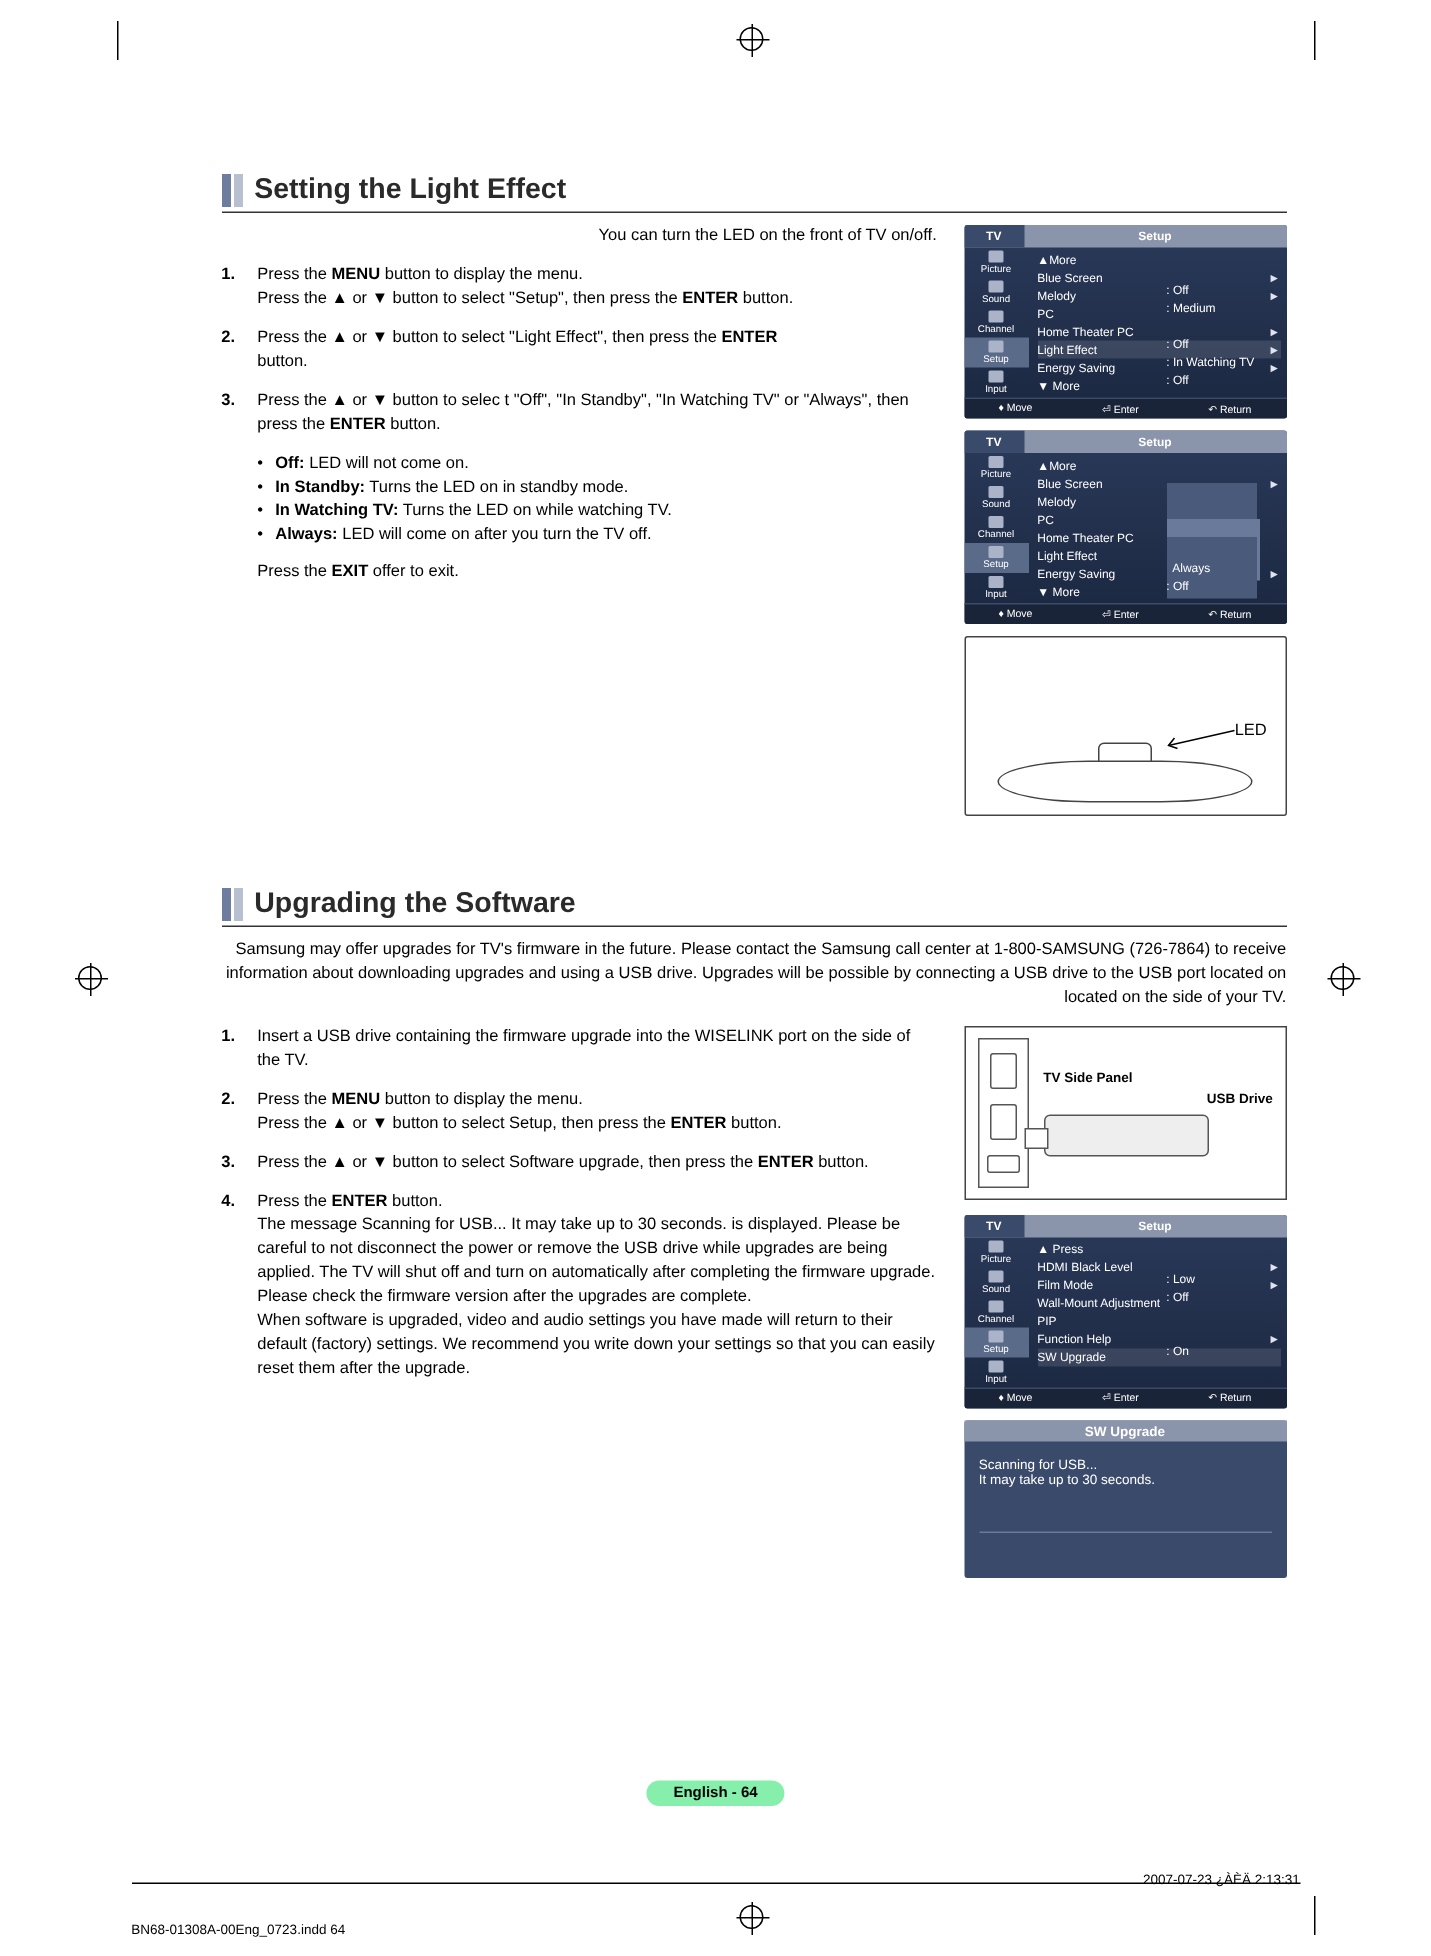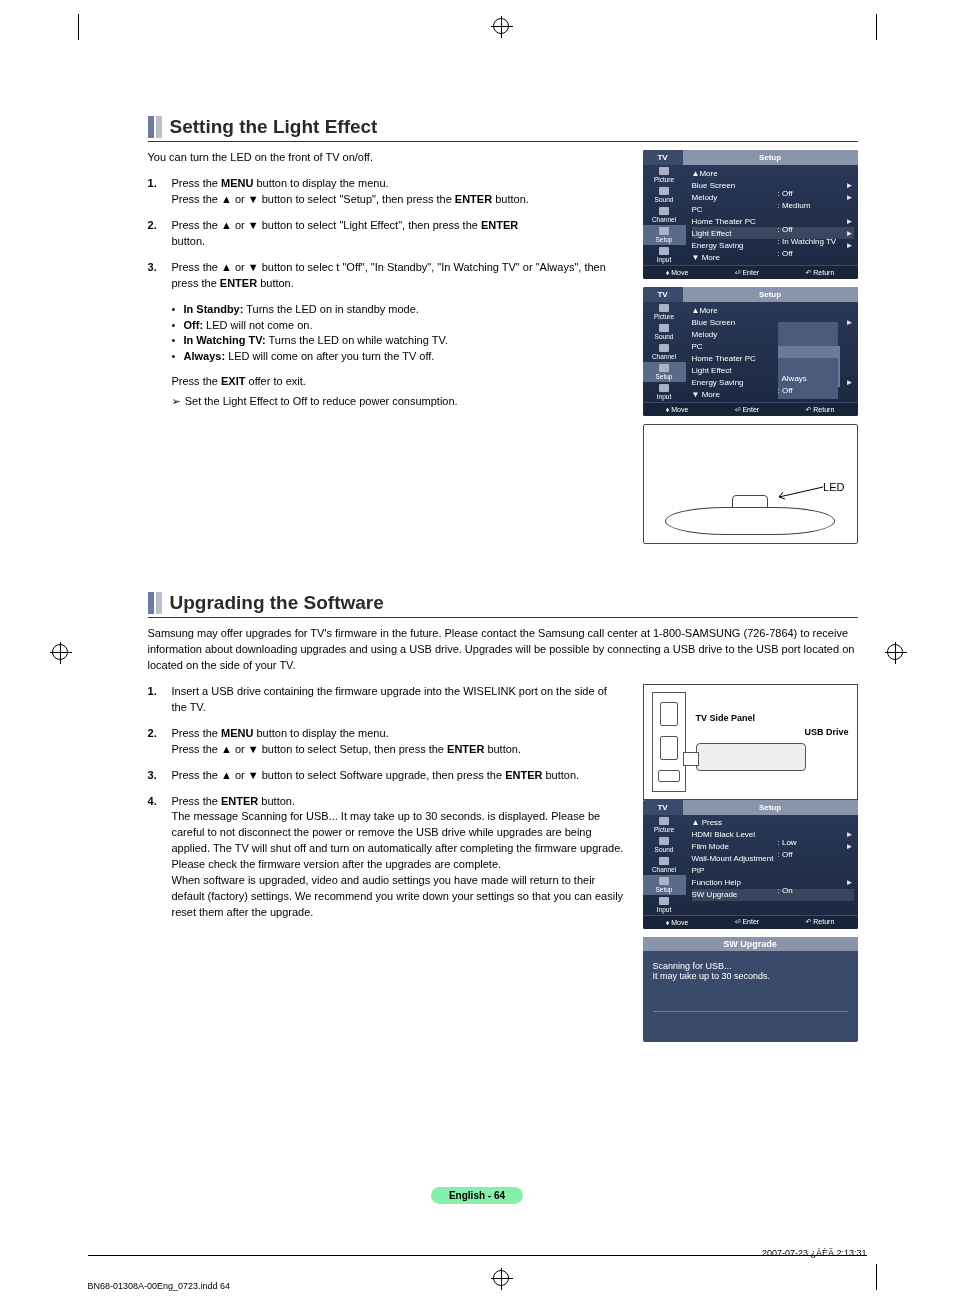--- a/index.html
+++ b/index.html
@@ -14,21 +14,21 @@
   .reg-mark::before { left: 7px; top:-3px; width:1px; height:22px; }
   .reg-mark::after { top:7px; left:-3px; height:1px; width:22px; }
   .reg-top { top: 18px; left: 469px; }
   .reg-left { top: 644px; left: 28px; }
   .reg-right { top: 644px; right: 28px; }
   .reg-bottom { bottom: 18px; left: 469px; }
   .content { position: absolute; left: 124px; top: 116px; width: 710px; }
   .section-title { font-size: 19px; font-weight: bold; color: #2a2a2a; border-bottom: 1.5px solid #333; padding-bottom: 3px; margin-bottom: 8px; padding-left: 22px; position: relative; }
   .section-title::before { content:""; position:absolute; left:0; top:0; width:6px; height:22px; background:#6e7ca0; }
   .section-title::after { content:""; position:absolute; left:8px; top:0; width:6px; height:22px; background:#b8bfd0; }
-  .intro { margin-bottom: 10px; line-height: 1.45; }
+  .intro { margin-bottom: 10px; line-height: 1.45; text-align: right; }
   .two-col { display: flex; gap: 18px; }
   .left-col { flex: 1 1 auto; }
   .right-col { width: 215px; flex: 0 0 215px; }
   ol.steps { list-style: none; counter-reset: step; }
   ol.steps > li { position: relative; padding-left: 24px; margin-bottom: 10px; line-height: 1.45; }
   ol.steps > li::before { counter-increment: step; content: counter(step) "."; position: absolute; left: 0; font-weight: bold; }
   .bullets { list-style: none; margin: 6px 0 10px 24px; }
   .bullets li { position: relative; padding-left: 12px; line-height: 1.45; }
   .bullets li::before { content:"•"; position:absolute; left:0; }
   .note-icon { display:inline-block; margin-right:4px; }
@@ -47,21 +47,21 @@
   .osd-val { width:68px;margin-top:16px; }
   .osd-arrow { width:8px; text-align:center; color:#dfe4ef; }
   .osd-row.highlight-box { background: rgba(255,255,255,.12); }
   .osd-row .box { background:#4a5a7a; padding:16px 4px; display:inline-block; min-width:60px; }
   .osd-foot { display:flex; height:14px; align-items:center; justify-content:space-around; background:#1a2438; border-top:1px solid #3a4a68; font-size:7px; }
   .tv-illustration { border:1px solid #444; border-radius:2px; height:120px; position:relative; background:#fff; }
   .tv-base { position:absolute; bottom:8px; left:50%; transform:translateX(-50%); width:170px; height:28px; border:1px solid #444; border-radius:50%/70%; background:#fff; }
   .tv-stand { position:absolute; bottom:28px; left:50%; transform:translateX(-50%); width:36px; height:20px; border:1px solid #444; border-top-left-radius:4px; border-top-right-radius:4px; background:#fff; }
   .tv-led-arrow { position:absolute; top:58px; right:26px; width:60px; height:18px; }
   .tv-led-label { position:absolute; top:56px; right:12px; font-size:11px; }
-  .side-panel { border:1px solid #444; height:116px; position:relative; padding:6px 8px; display:flex; align-items:center; gap:10px; }
+  .side-panel { border:1px solid #444; height:116px; position:relative; padding:6px 8px; display:flex; align-items:center; gap:10px; margin-bottom:10px; }
   .panel-box { width:34px; height:100px; border:1px solid #555; display:flex; flex-direction:column; align-items:center; justify-content:space-around; padding:4px 2px; }
   .port { width:18px; height:24px; border:1px solid #555; border-radius:2px; }
   .port.small { width:22px; height:12px; }
   .usb-drive { width:110px; height:28px; border:1px solid #555; border-radius:4px; position:relative; background:#eee; }
   .usb-drive::before { content:""; position:absolute; left:-14px; top:8px; width:14px; height:12px; border:1px solid #555; background:#fff; }
   .panel-labels { font-size:9px; font-weight:bold; }
   .sw-dialog { background:#3a4a6a; color:#fff; padding:10px 10px 30px; font-size:9px; border-radius:2px; }
   .sw-dialog-title { text-align:center; background:#8a94aa; margin:-10px -10px 10px; padding:2px 0; font-weight:bold; }
   .sw-dialog hr { border:none; border-top:1px solid #6a7a9a; margin-top:30px; }
   .page-num { position:absolute; bottom:100px; left:50%; transform:translateX(-50%); background:#86efac; border-radius:11px; padding:3px 18px; font-size:10px; font-weight:bold; }
@@ -95,30 +95,27 @@
             <span>Press the ▲ or ▼ button to select "Setup", then press the </span><b>ENTER</b><span> button.</span>
           </li>
           <li>
             <span>Press the ▲ or ▼ button to select "Light Effect", then press the </span><b>ENTER</b><br><span>button.</span>
           </li>
           <li>
             <span>Press the ▲ or ▼ button to selec t "Off", "In Standby", "In Watching TV" or "Always", then press the </span><b>ENTER</b><span> button.</span>
           </li>
         </ol>
         <ul class="bullets">
+          <li><b>Off:</b><span> LED will not come on.</span></li>
           <li><b>In Standby:</b><span> Turns the LED on in standby mode.</span></li>
-          <li><b>Off:</b><span> LED will not come on.</span></li>
           <li><b>In Watching TV:</b><span> Turns the LED on while watching TV.</span></li>
           <li><b>Always:</b><span> LED will come on after you turn the TV off.</span></li>
         </ul>
         <p style="margin-left:24px; margin-bottom:8px;">
           <span>Press the </span><b>EXIT</b><span> offer to exit.</span>
-        </p>
-        <p style="margin-left:24px;">
-          <span class="note-icon">➢</span><span>Set the Light Effect to Off to reduce power consumption.</span>
         </p>
       </div>
 
       <div class="right-col">
 
         <div class="osd">
           <div class="osd-header">
               <div class="tv">TV</div>
               <div class="title">Setup</div>
             </div>

